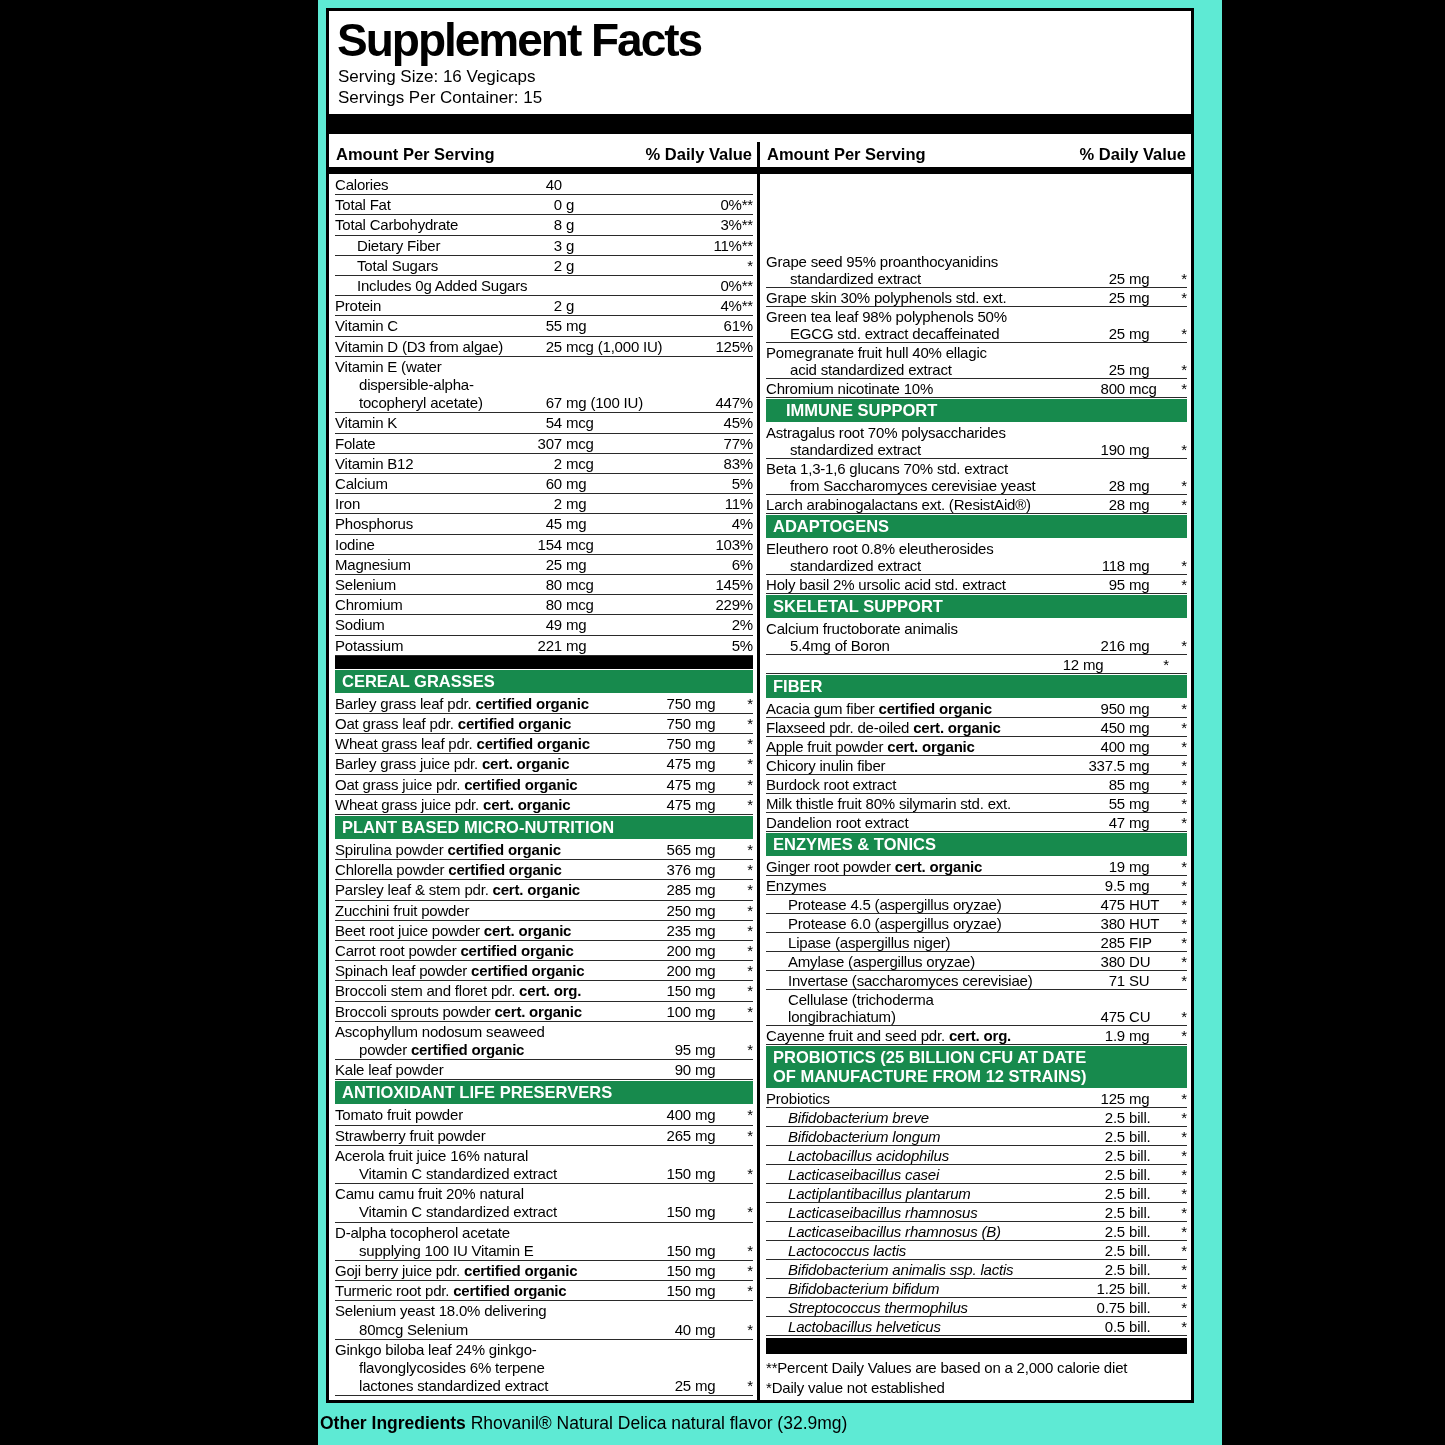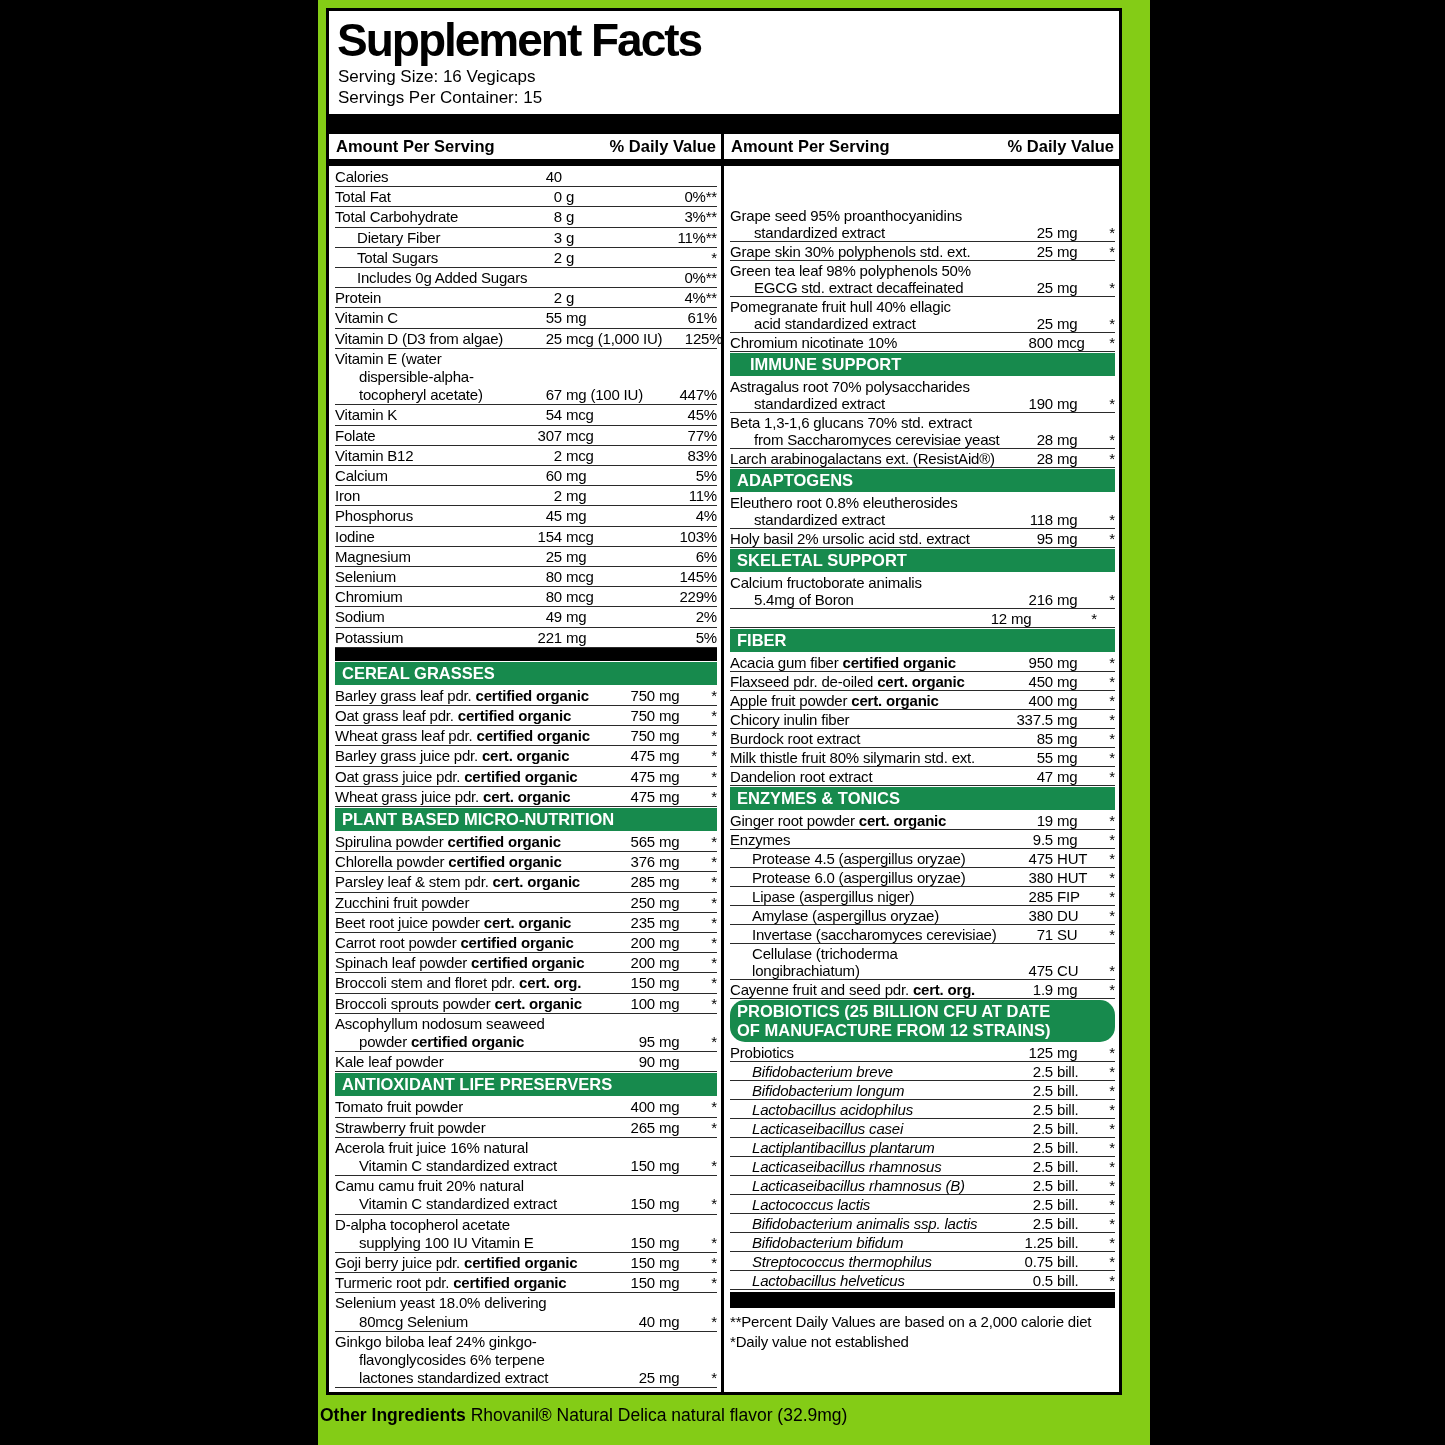--- a/index.html
+++ b/index.html
@@ -1,31 +1,31 @@
 <!DOCTYPE html>
 <html><head>
 <meta charset="utf-8">
 <style>
   html,body{margin:0;padding:0;background:#000;}
   .canvas{position:relative;width:1445px;height:1445px;background:#000;overflow:hidden;
           font-family:"Liberation Sans","DejaVu Sans",sans-serif;color:#000;}
-  .panel{position:absolute;left:318px;top:0;width:832px;height:1445px;background:#84cc16;}
+  .panel{position:absolute;left:318px;top:0;width:904px;height:1445px;background:#5eead4;}
   .box{margin:8px 28px 0 8px;border:3px solid #000;background:#fff;}
   .title{font-size:46px;font-weight:bold;letter-spacing:-2px;line-height:1.02;padding:6px 6px 2px 8px;}
   .serving{font-size:17px;line-height:21px;padding-left:9px;}
   .bar{background:#000;width:100%;}
   .bar.top{height:20px;margin-top:6px;}
   .bar.thin{height:7px;}
   .bar-mid{background:#000;height:13px;}
   .bar-end{background:#000;height:16px;margin:2px 0;}
-  .colhead-row{display:flex;}
+  .colhead-row{display:flex;margin-top:8px;}
   .colhead-row .half{width:50%;display:flex;justify-content:space-between;align-items:center;
       font-weight:bold;font-size:16.5px;padding:3px 5px 3px 7px;box-sizing:border-box;}
   .colhead-row .half.lft{border-right:3px solid #000;}
-  .cols{display:flex;align-items:center;}
+  .cols{display:flex;align-items:flex-end;}
   .col{width:50%;box-sizing:border-box;padding:1px 4px 4px 6px;}
   .col.lft{border-right:3px solid #000;}
   .row{display:grid;grid-template-columns:1fr 42px 40px 14px;column-gap:4px;align-items:end;
        border-bottom:1px solid #2a2a2a;font-size:15px;line-height:18.2px;letter-spacing:-0.2px;padding:1px 0 0 0;}
   .col.rgt .row{line-height:17px;}
   .row.macro{grid-template-columns:183px 40px 1fr 56px;}
   .nline{white-space:nowrap;}
   .nline.cont{padding-left:24px;}
   .row.ind .nline{padding-left:22px;}
   .row.it .nline{font-style:italic;}
@@ -702,21 +702,21 @@
               <span class="dv">*</span>
             </div>
             <div class="row">
               <div>
                 <div class="nline">Cayenne fruit and seed pdr. <b>cert. org.</b></div>
               </div>
               <span class="amt">1.9</span>
               <span class="unit">mg</span>
               <span class="dv">*</span>
             </div>
-            <div class="ghdr" style="background: rgb(23, 138, 77); border-radius: 15px;">
+            <div class="ghdr" style="background: rgb(23, 138, 77);">
               <div>PROBIOTICS (25 BILLION CFU AT DATE</div>
               <div>OF MANUFACTURE FROM 12 STRAINS)</div>
             </div>
             <div class="row">
               <div>
                 <div class="nline">Probiotics</div>
               </div>
               <span class="amt">125</span>
               <span class="unit">mg</span>
               <span class="dv">*</span>

